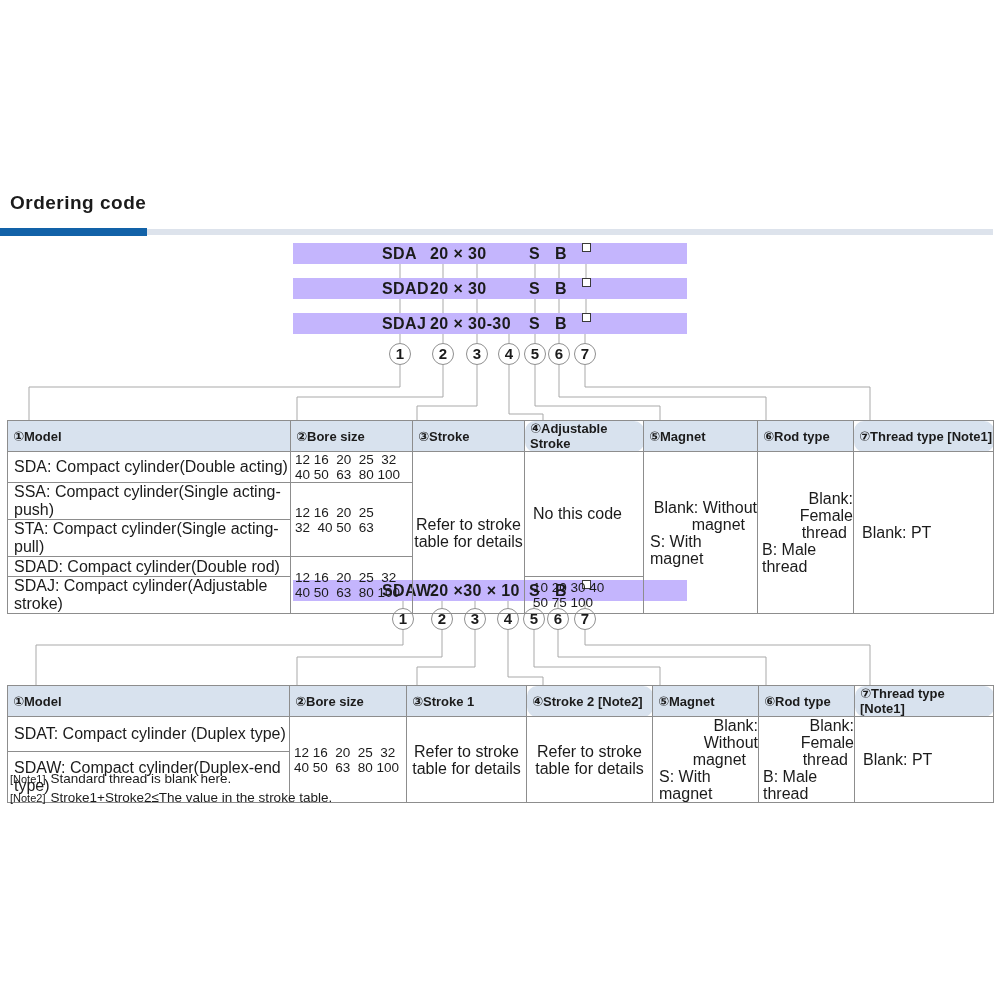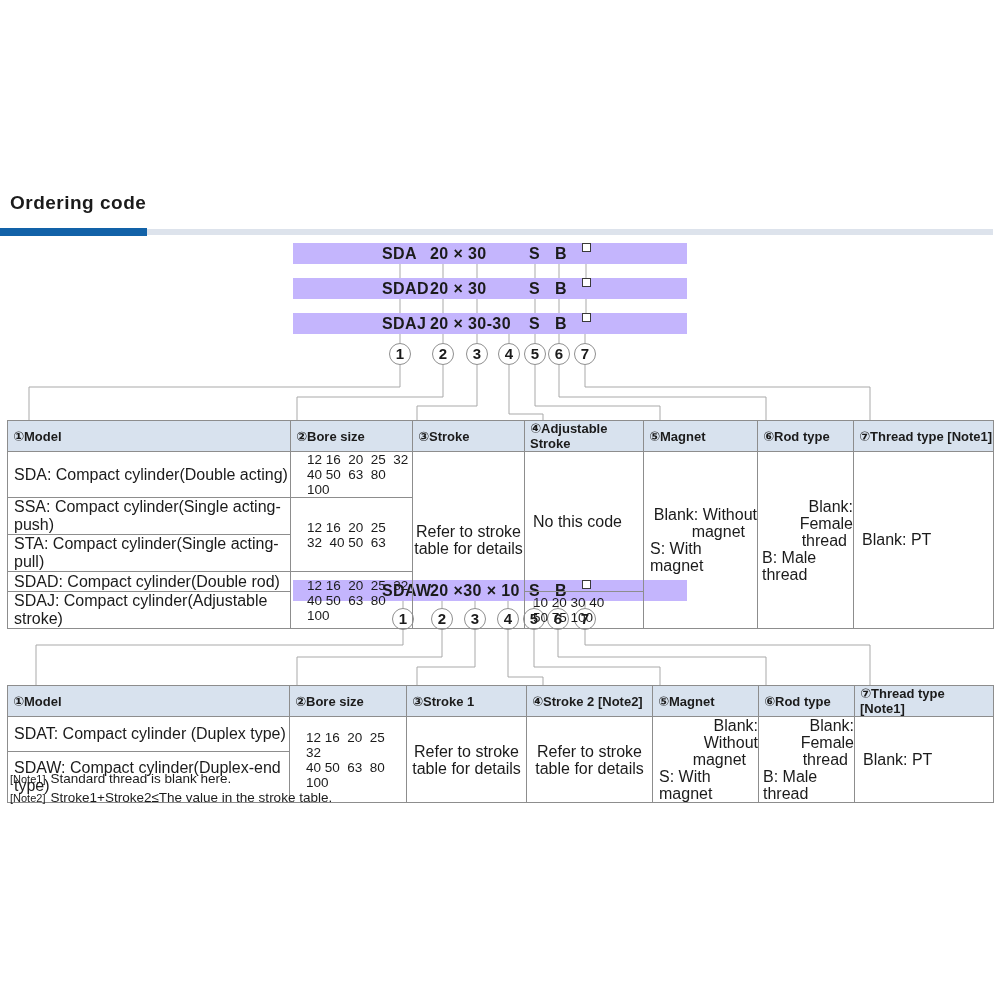--- a/index.html
+++ b/index.html
@@ -29,23 +29,23 @@
 
   
   .lines{position:absolute;left:0;top:0;pointer-events:none;}
   .lines path{fill:none;stroke:#a9a9a9;stroke-width:1;}
 
   
   .otable{position:absolute;left:7px;border-collapse:collapse;table-layout:fixed;}
   .otable th,.otable td{border:1px solid #8d8d8d;font-size:16px;vertical-align:middle;
     padding:0;overflow:hidden;}
   .otable th{background:#d8e2ee;text-align:left;padding-left:5px;font-size:13px;}
-  .th-cond{font-size:12px;}
+  .th-cond{font-size:12px;border-radius:10px;}
   td.model{padding-left:6px;text-align:left;}
-  td.pre{white-space:pre-wrap;padding-left:16px;line-height:15px;font-size:13.5px;}
+  td.pre{white-space:pre-wrap;padding-left:4px;line-height:15px;font-size:13.5px;}
   td.center{text-align:center;white-space:pre-wrap;line-height:17px;}
   td.leftpad{padding-left:8px;}
   .tri span{display:block;line-height:17px;}
   .tri .l1{text-align:right;padding-left:6px;}
   .tri .l2{text-align:right;padding-right:12px;}
   .tri .l3{text-align:left;padding-left:6px;}
   .tri-rod .l2{padding-right:6px;}
   .tri-rod .l1,.tri-rod .l3{padding-left:4px;}
 
   

